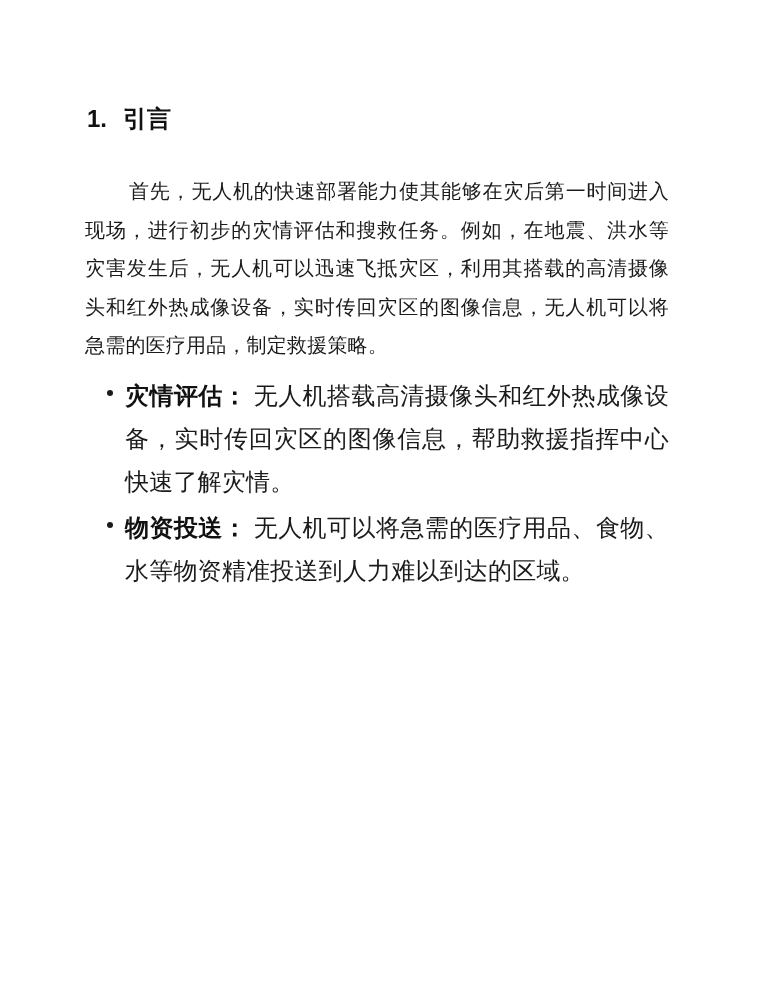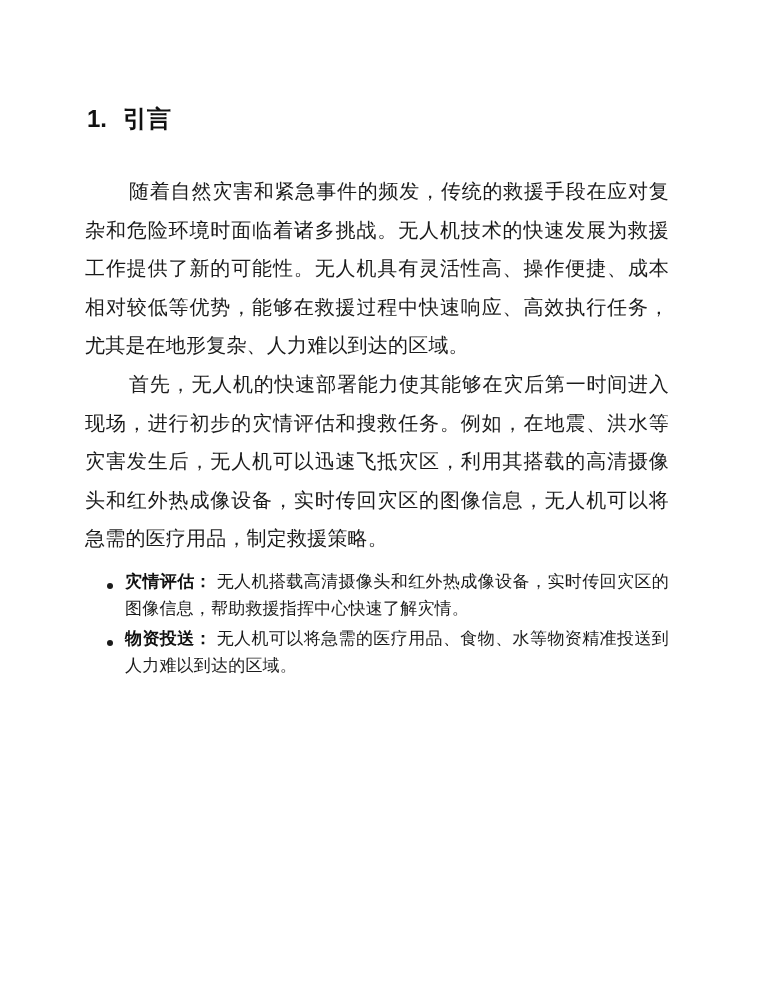--- a/index.html
+++ b/index.html
@@ -41,22 +41,22 @@
   }
   ul.bullets {
     list-style: none;
     margin: 10px 0 0 0;
     padding: 0;
   }
   ul.bullets li {
     position: relative;
     margin: 0 0 3px 0;
     padding-left: 40px;
-    font-size: 17px;
-    line-height: 27px;
+    font-size: 24px;
+    line-height: 43px;
     letter-spacing: 0.2px;
     text-align: justify;
   }
   .bullet-dot {
     position: absolute;
     left: 22px;
     top: 15px;
     width: 6px;
     height: 6px;
     border-radius: 50%;
@@ -71,21 +71,20 @@
 <body>
 
 <div class="page">
 
   <h1 class="heading">
     <span class="num">1.</span>
     <span>引言</span>
   </h1>
 
   <div class="body-text">
-    <p>随着自然灾害和紧急事件的频发，传统的救援手段在应对复杂和危险环境时面临着诸多挑战。无人机技术的快速发展为救援工作提供了新的可能性。无人机具有灵活性高、操作便捷、成本相对较低等优势，能够在救援过程中快速响应、高效执行任务，尤其是在地形复杂、人力难以到达的区域。</p>
     <p>首先，无人机的快速部署能力使其能够在灾后第一时间进入现场，进行初步的灾情评估和搜救任务。例如，在地震、洪水等灾害发生后，无人机可以迅速飞抵灾区，利用其搭载的高清摄像头和红外热成像设备，实时传回灾区的图像信息，无人机可以将急需的医疗用品，制定救援策略。</p>
   </div>
 
   <ul class="bullets">
     <li>
       <span class="bullet-dot"></span>
       <span class="term">灾情评估：</span>
       <span>无人机搭载高清摄像头和红外热成像设备，实时传回灾区的图像信息，帮助救援指挥中心快速了解灾情。</span>
     </li>
     <li>

